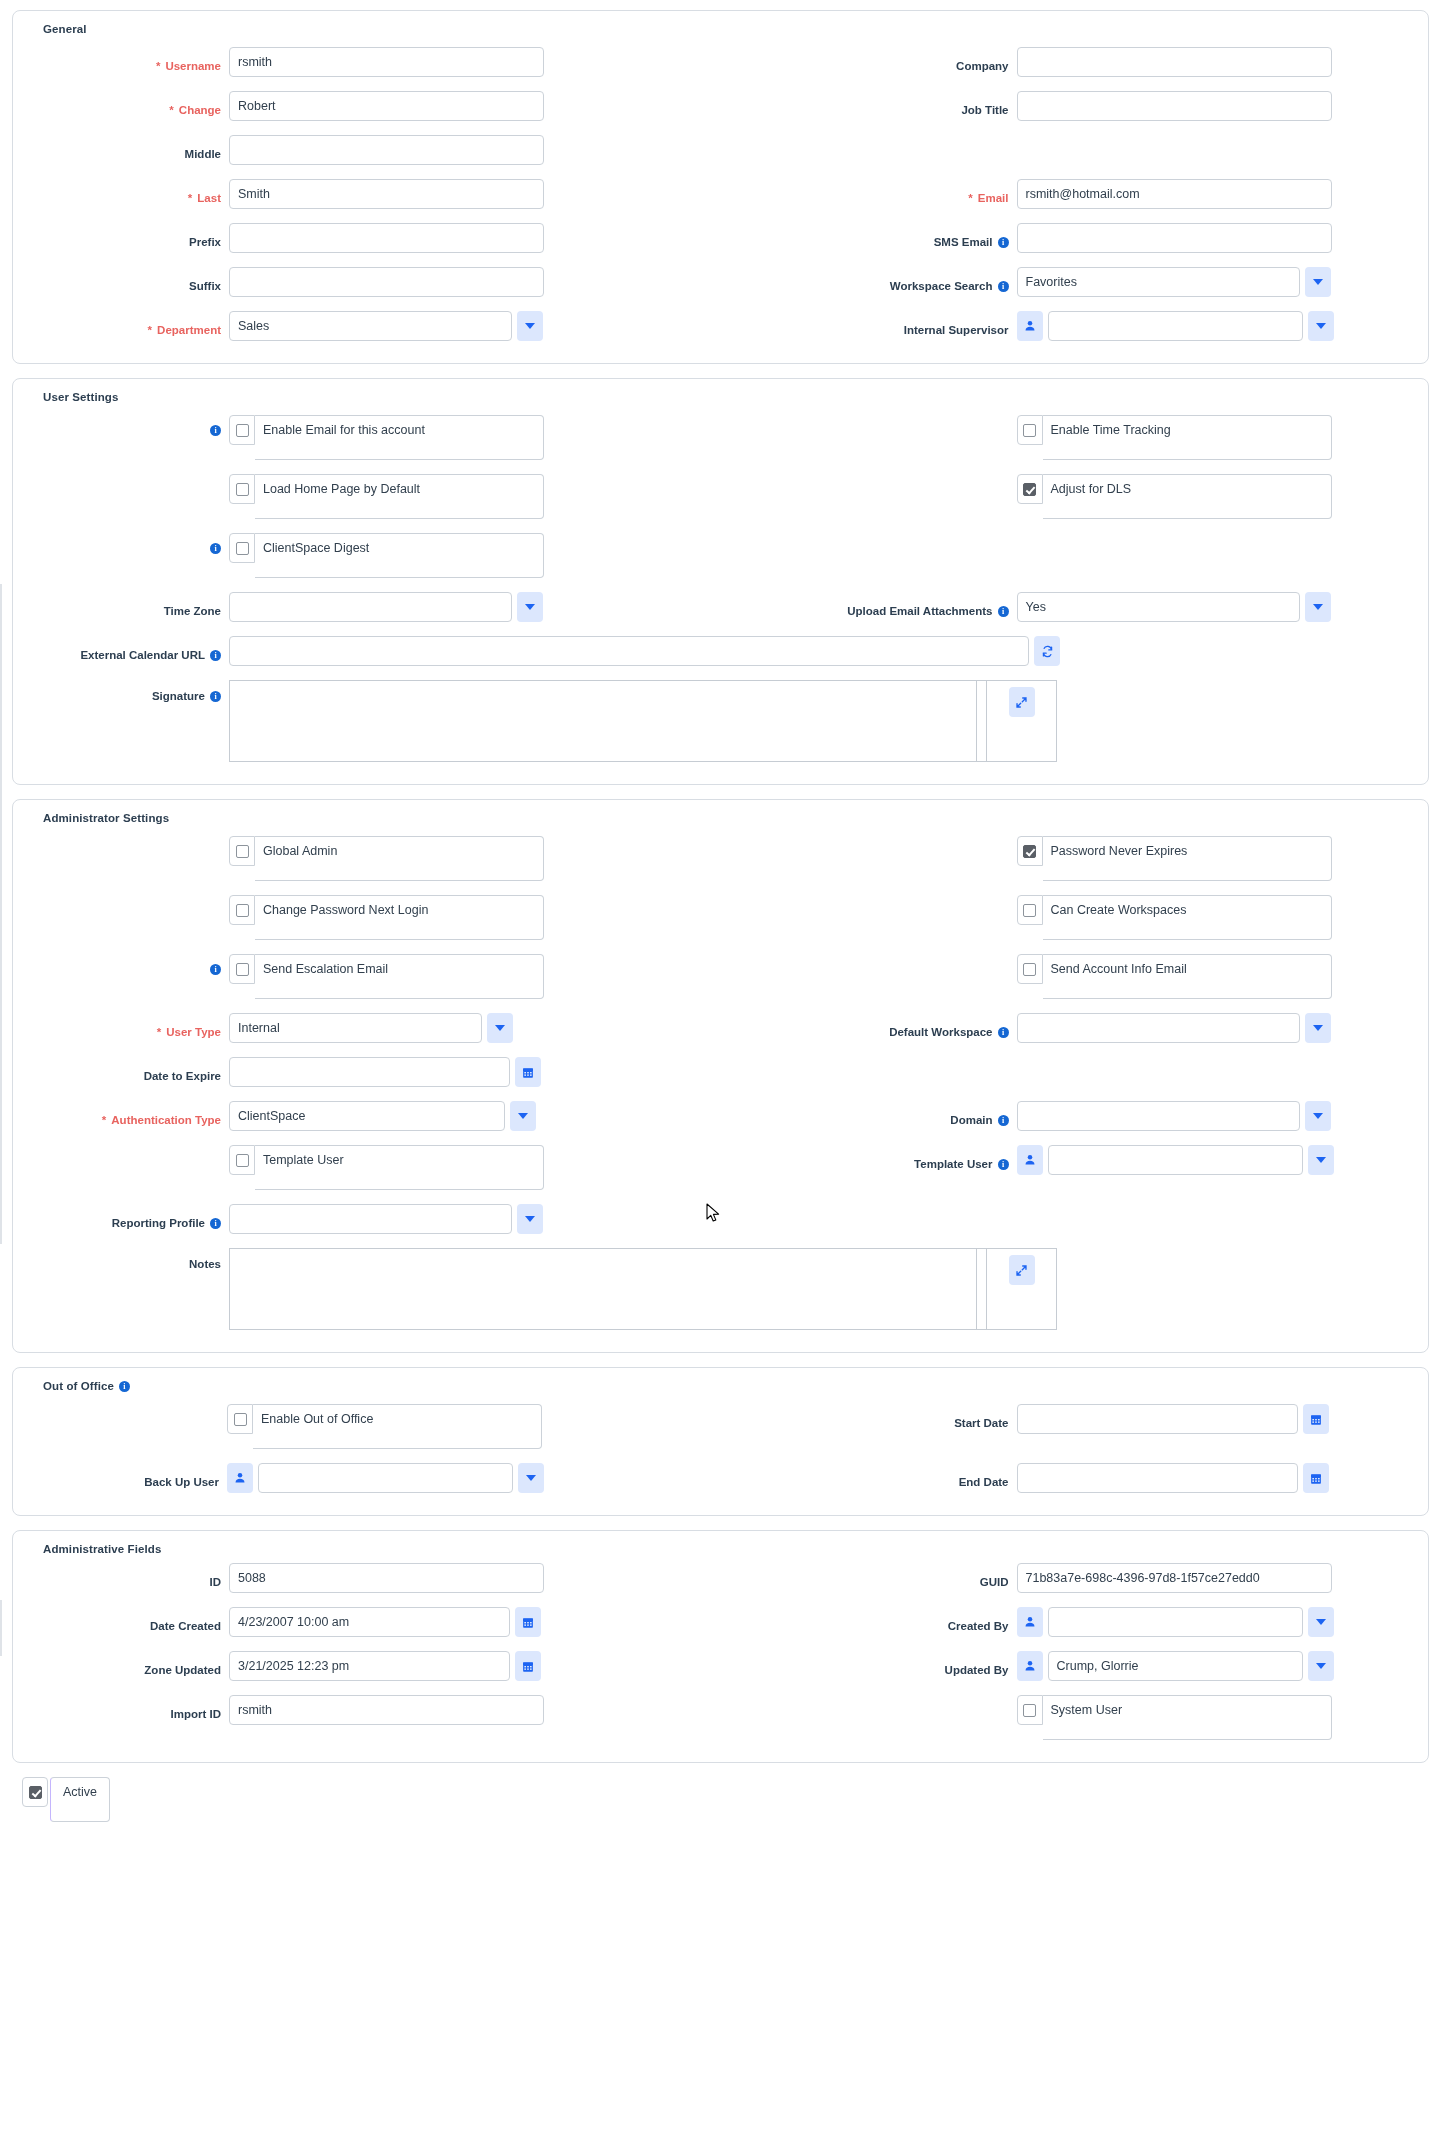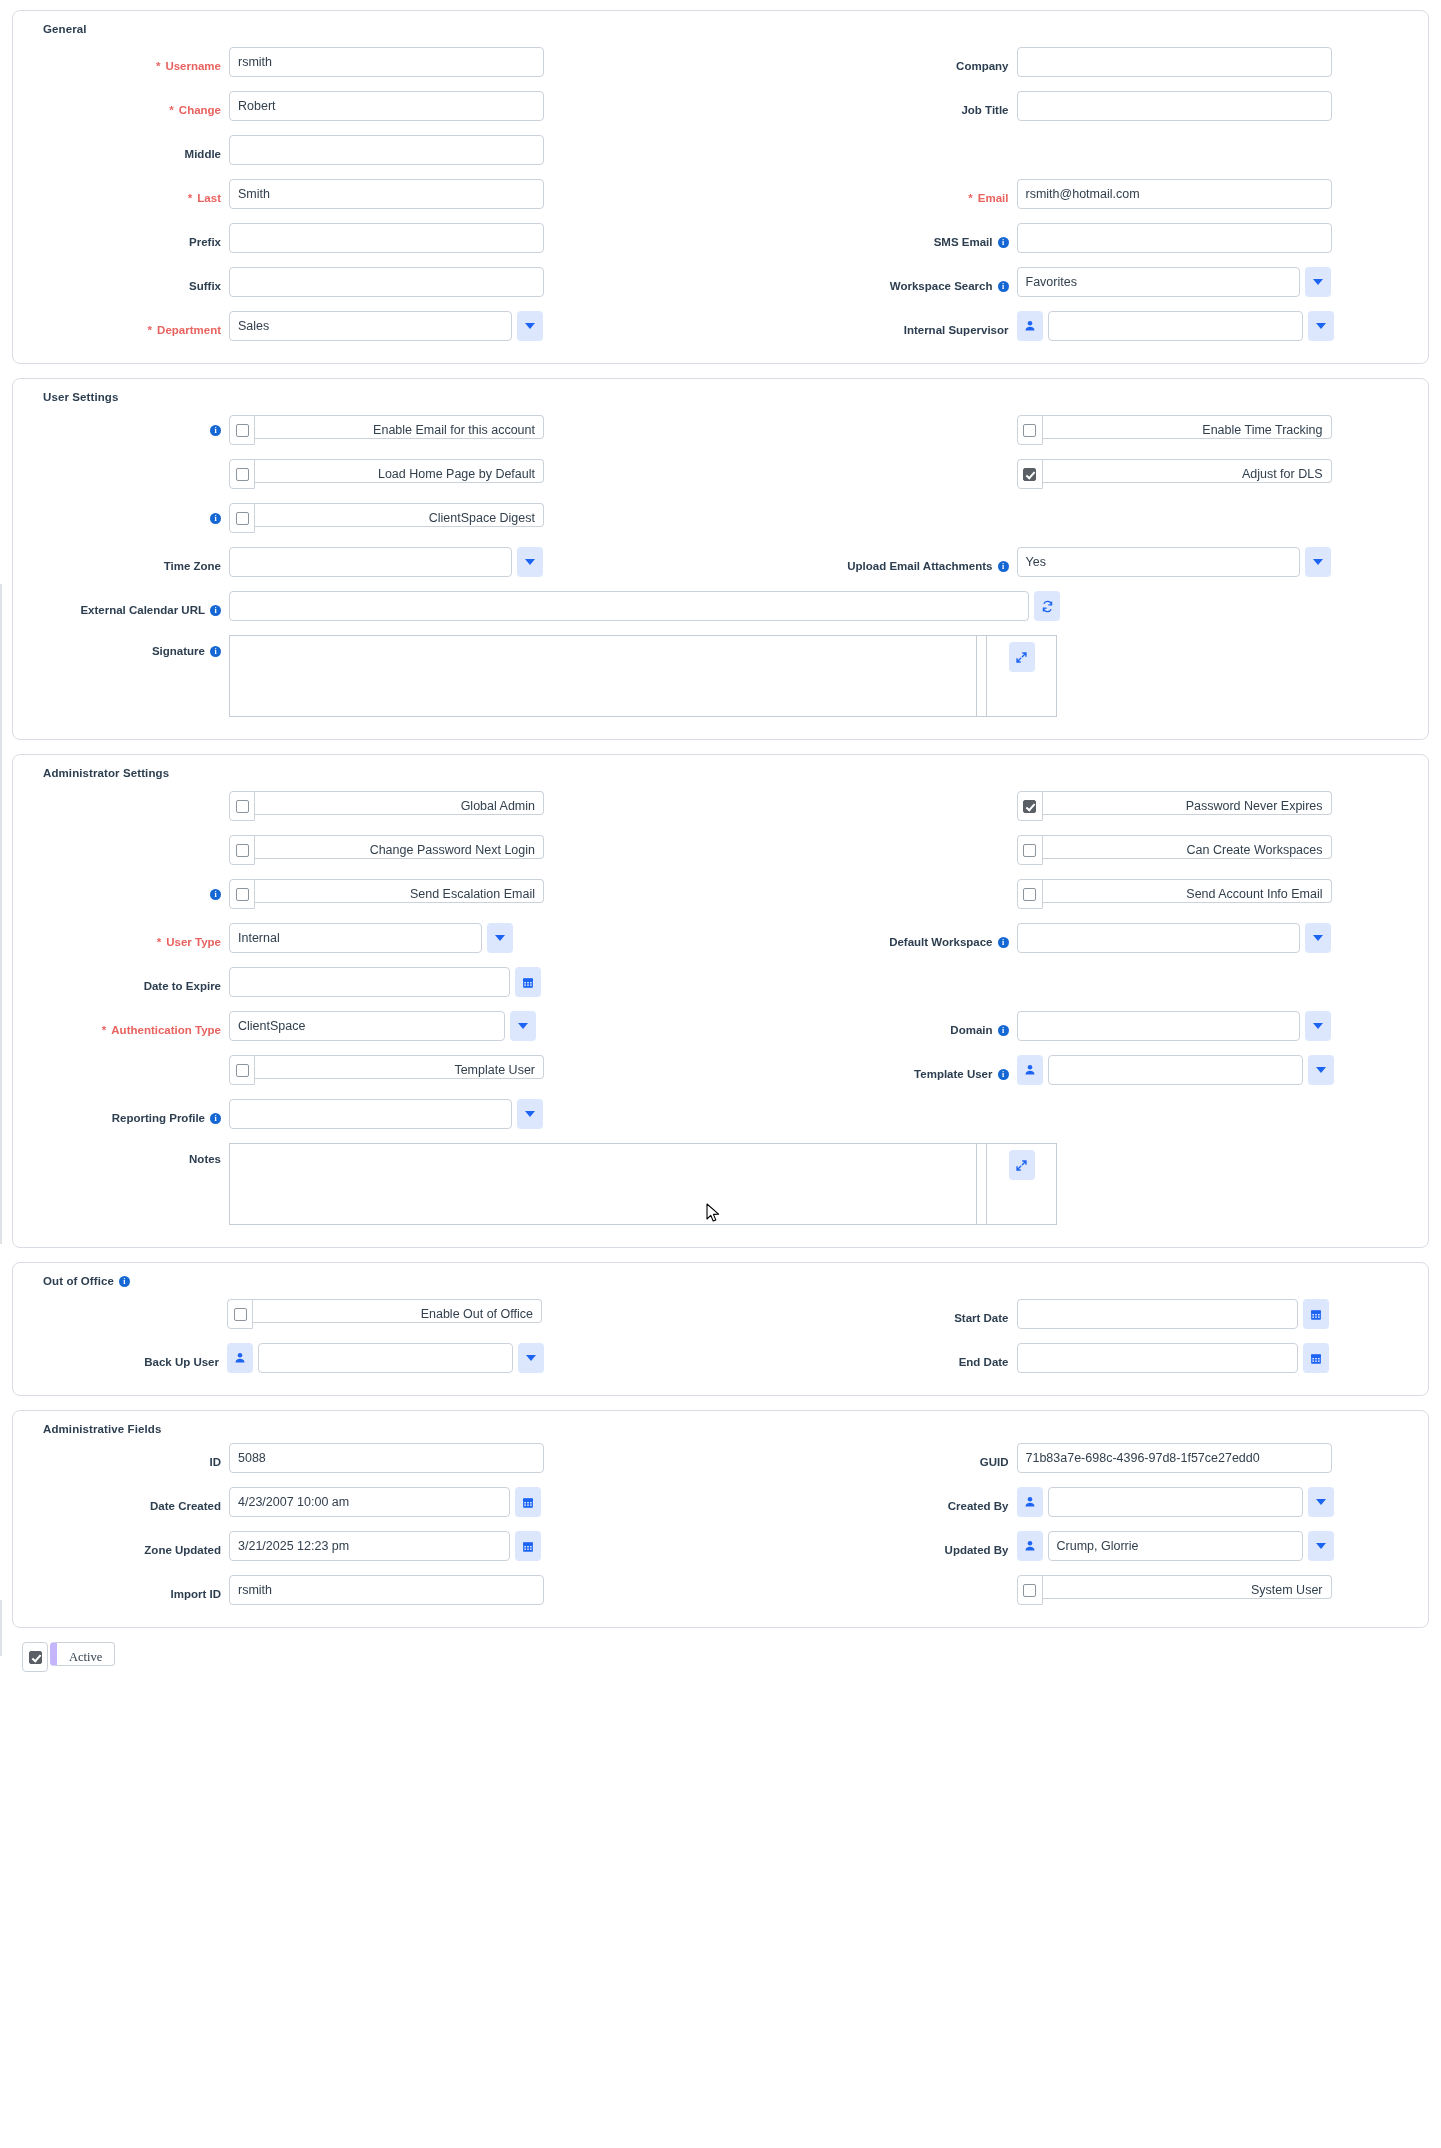--- a/index.html
+++ b/index.html
@@ -123,31 +123,30 @@
   .chk-inner.on:after {
     content: "";
     position: absolute;
     left: 4px; top: 1px;
     width: 3px; height: 7px;
     border: solid #fff;
     border-width: 0 2px 2px 0;
     transform: rotate(42deg);
   }
   .chk-label {
-    height: 24px;
+    height: 45px;
     border: 1px solid #ccd2d9;
     border-left: none;
     border-radius: 0 4px 4px 0;
     font-size: 12.5px;
     color: #32404e;
     line-height: 28px;
     padding: 0 8px;
     white-space: nowrap;
     overflow: hidden;
-    text-align: right;
   }
   .chk-label.w-main  { width: 289px; }
   .chk-label.w-right { width: 289px; }
 
   
   .info {
     width: 11px; height: 11px;
     border-radius: 50%;
     background: #1567d3;
     color: #fff;
@@ -189,26 +188,25 @@
   
   .active-bar {
     display: flex;
     align-items: stretch;
     margin: 6px 0 0 10px;
     width: fit-content;
   }
   .active-bar .chk-box { border-radius: 4px; }
   .active-bar .chk-label {
     width: auto;
-    border-left: 7px solid #c4b5fd;
+    border-left: 1px solid #c4b5fd;
     border-radius: 4px;
     margin-left: 2px;
     padding: 0 12px;
     font-size: 12.5px;
-    font-family: Liberation Serif, serif;
   }
 
   
   .rail {
     position: absolute;
     left: 0; width: 2px;
     background: #dfe3e8;
   }
 
   

